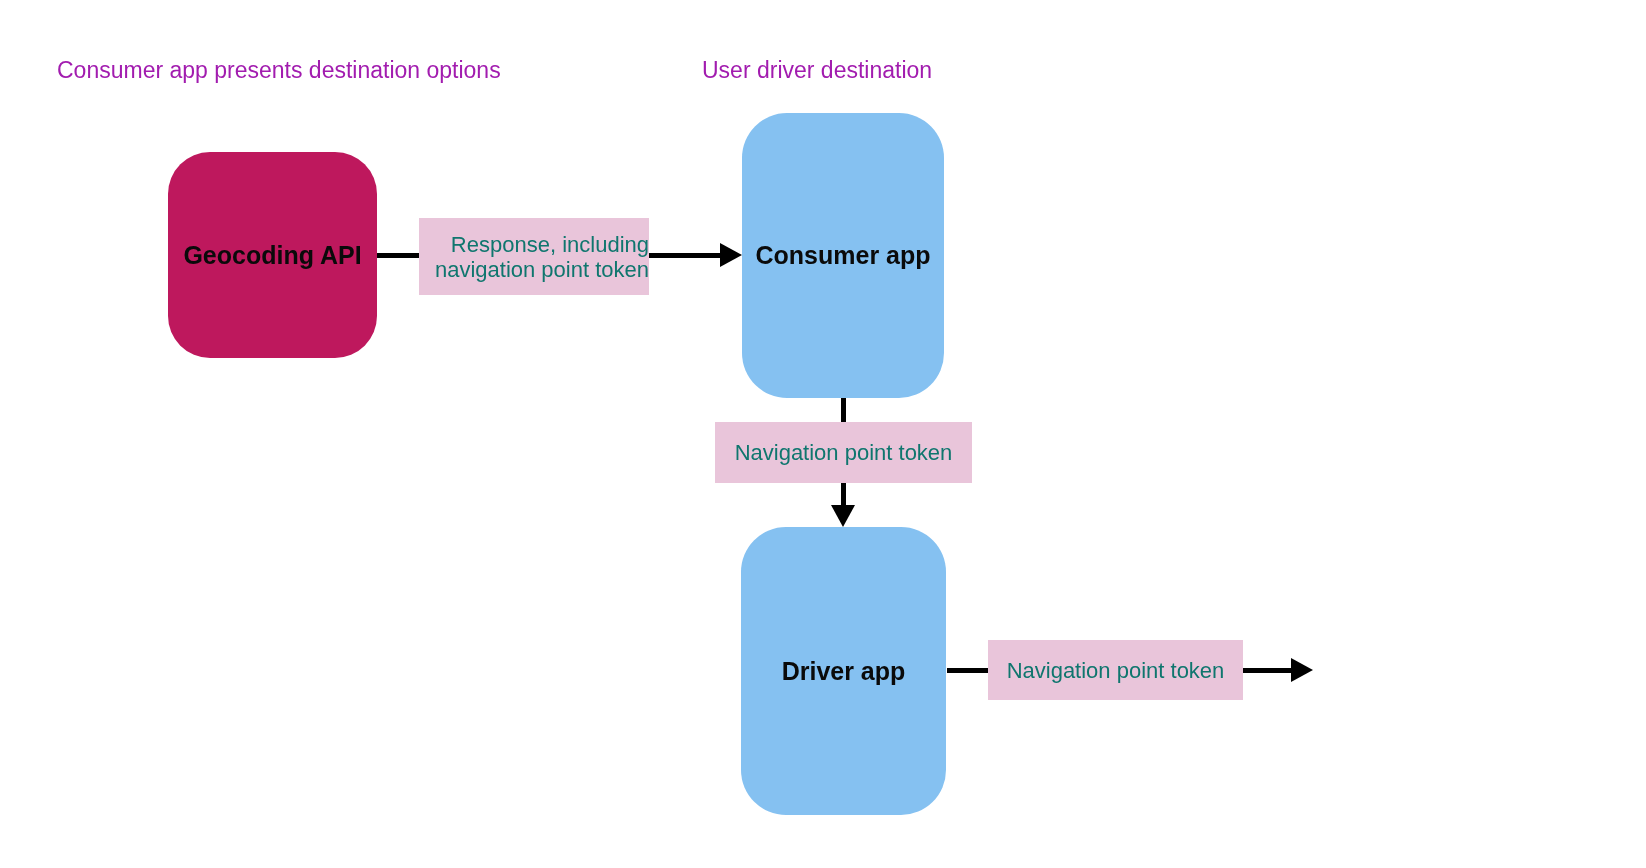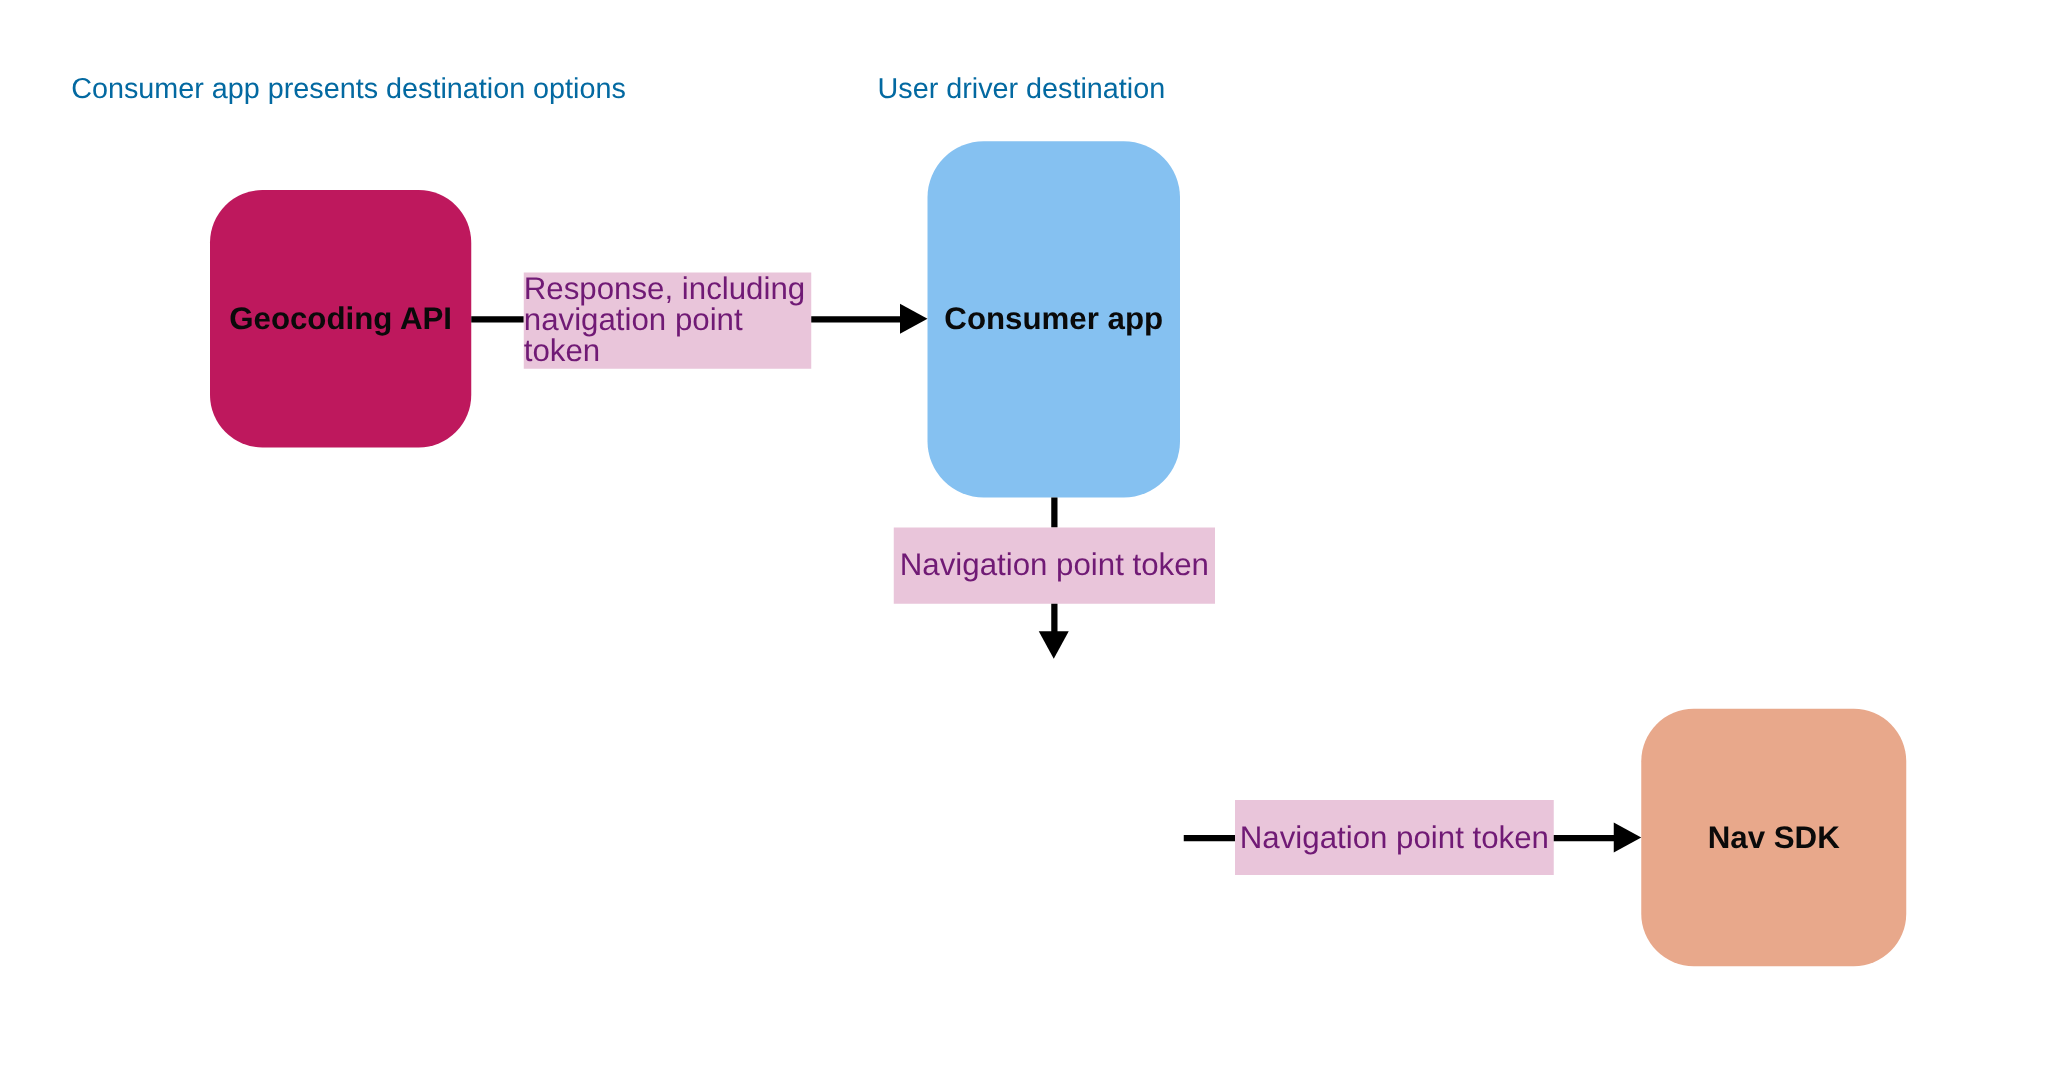--- a/index.html
+++ b/index.html
@@ -12,21 +12,21 @@
     width: 1646px;
     height: 868px;
     background: #ffffff;
     overflow: hidden;
     color: #0a0a0a;
   }
   .col-header {
     position: absolute;
     font-size: 23px;
     font-weight: 400;
-    color: #0369a1;
+    color: #a21caf;
     white-space: nowrap;
   }
   .node {
     position: absolute;
     display: flex;
     align-items: center;
     justify-content: center;
     text-align: center;
   }
   .node .node-label {
@@ -38,24 +38,24 @@
   .node-geocoding { left: 168px; top: 152px; width: 209px; height: 206px; border-radius: 42px; }
   .node-consumer  { left: 742px; top: 113px; width: 202px; height: 285px; border-radius: 45px; }
   .node-driver    { left: 741px; top: 527px; width: 205px; height: 288px; border-radius: 45px; }
   .node-navsdk    { left: 1313px; top: 567px; width: 212px; height: 206px; border-radius: 42px; }
 
   .edge-label {
     position: absolute;
     display: flex;
     align-items: center;
     justify-content: center;
-    text-align: left;
-    font-size: 25px;
+    text-align: right;
+    font-size: 22px;
     line-height: 25px;
-    color: #701a75;
+    color: #0f766e;
   }
   .edge-label-1 { left: 419px; top: 218px; width: 230px; height: 77px; }
   .edge-label-2 { left: 715px; top: 422px; width: 257px; height: 61px; white-space: nowrap; }
   .edge-label-3 { left: 988px; top: 640px; width: 255px; height: 60px; white-space: nowrap; }
 
   .hline, .vline { position: absolute; background: #000000; }
   .hline { height: 5px; }
   .vline { width: 5px; }
 
   .line-1a { left: 377px; top: 253px; width: 42px; }
@@ -92,24 +92,24 @@
   <div class="col-header" style="left:702px; top:57px;">User driver destination</div>
 
   <div class="node node-geocoding" style="background-color: #be185d;">
     <span class="node-label">Geocoding API</span>
   </div>
 
   <div class="node node-consumer" style="background-color: rgb(133, 193, 241);">
     <span class="node-label">Consumer app</span>
   </div>
 
+  <div class="node node-driver" style="background-color: rgb(133, 193, 241);">
+    <span class="node-label">Driver app</span>
+  </div>
 
-  <div class="node node-navsdk" style="background-color: rgb(232, 168, 139);">
-    <span class="node-label">Nav SDK</span>
-  </div>
 
   <div class="hline line-1a"></div>
   <div class="edge-label edge-label-1" style="background-color: rgb(233, 197, 218);">Response, including navigation point token</div>
   <div class="hline line-1b"></div>
   <div class="arrowhead-right ah-1"></div>
 
   <div class="vline line-2a"></div>
   <div class="edge-label edge-label-2" style="background-color: rgb(233, 197, 218);">Navigation point token</div>
   <div class="vline line-2b"></div>
   <div class="arrowhead-down ah-2"></div>

